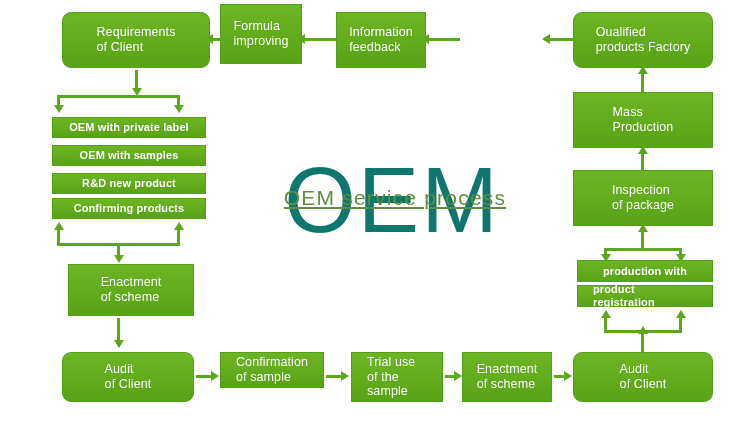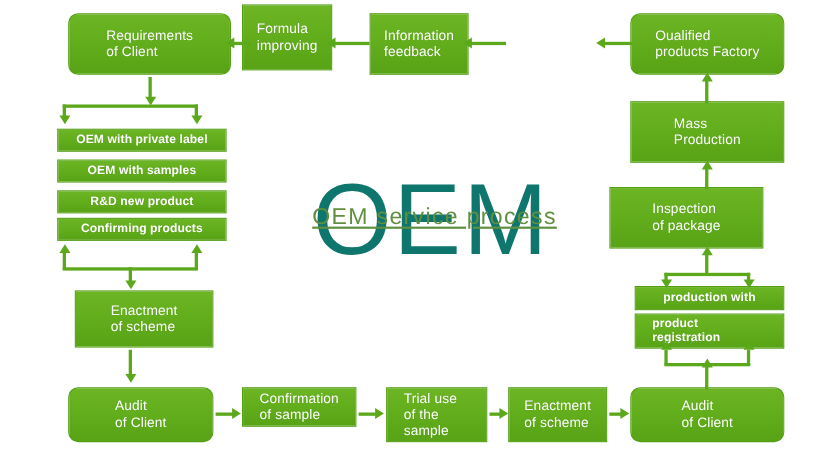--- a/index.html
+++ b/index.html
@@ -106,25 +106,25 @@
   <div class="arw left" style="left:297px; top:34px;"></div>
 
   <div class="ln h" style="left:428px; top:38px; width:32px;"></div>
   <div class="arw left" style="left:421px; top:34px;"></div>
 
   <div class="ln h" style="left:549px; top:38px; width:26px;"></div>
   <div class="arw left" style="left:542px; top:34px;"></div>
 
   <div class="node big flat" style="left:573px; top:92px; width:140px; height:56px;">Mass<br>Production</div>
 
-  <div class="node big flat" style="left:554px; top:170px; width:140px; height:56px;">Inspection<br>of package</div>
+  <div class="node big flat" style="left:573px; top:170px; width:140px; height:56px;">Inspection<br>of package</div>
 
   <div class="node small flat" style="left:577px; top:260px; width:136px; height:22px;">production with</div>
 
-  <div class="node small flat" style="left:577px; top:285px; width:136px; height:32px;">product registration</div>
+  <div class="node small flat" style="left:577px; top:285px; width:136px; height:22px;">product registration</div>
 
   <div class="node big rounded" style="left:573px; top:352px; width:140px; height:50px;">Audit<br>of Client</div>
 
   <div class="ln v" style="left:641px; top:70px; height:24px;"></div>
   <div class="arw up" style="left:638px; top:66px;"></div>
 
   <div class="ln v" style="left:641px; top:150px; height:22px;"></div>
   <div class="arw up" style="left:638px; top:146px;"></div>
 
   <div class="ln v" style="left:641px; top:228px; height:22px;"></div>

